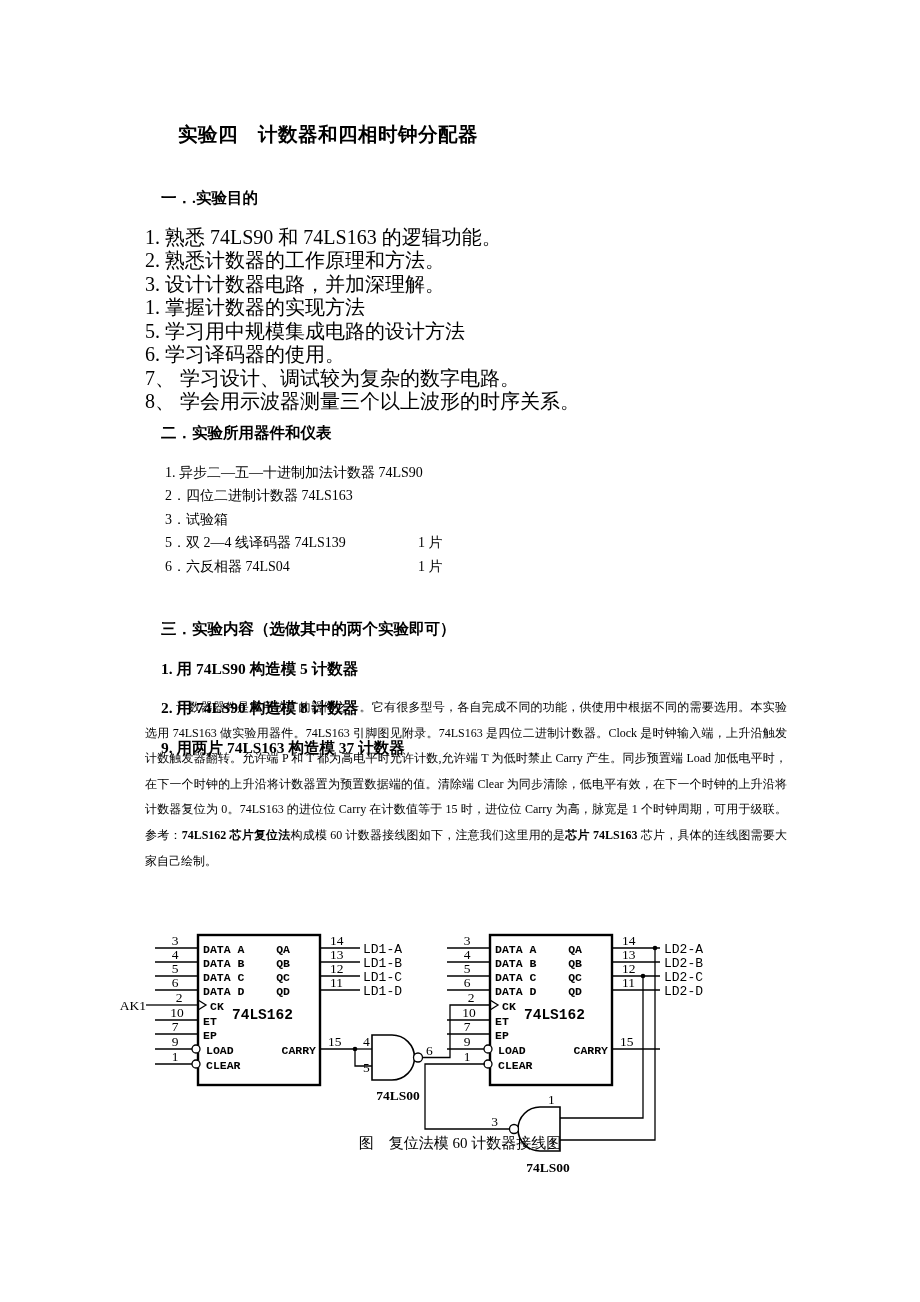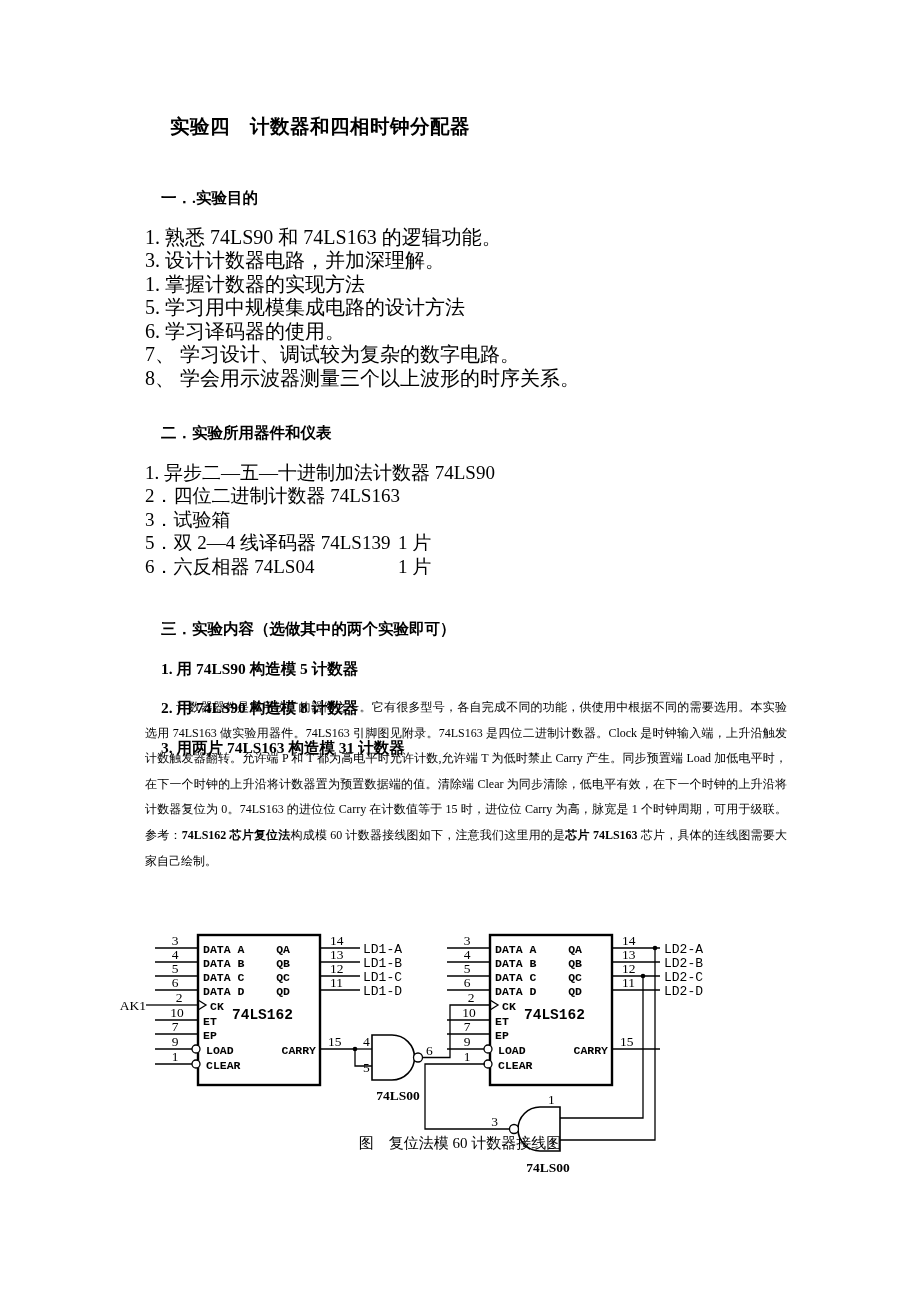--- a/index.html
+++ b/index.html
@@ -19,21 +19,21 @@
   }
   .content{
     position:absolute;
     left:145px; top:0; width:640px;
   }
 
   h1.doc-title{
     font-size:19.5px;
     font-weight:bold;
     text-align:center;
-    margin:0;
+    margin:8px;
     padding:0;
     position:absolute;
     top:113px;
     left:0;
     width:640px;
     letter-spacing:0.5px;
   }
 
   .sec-head{
     font-size:15.5px;
@@ -46,24 +46,25 @@
     font-size:20px;
     line-height:23.5px;
     margin:0;
     white-space:nowrap;
   }
   .red{color:#000000;}
   .bold{font-weight:bold;}
 
   
   .item-row{
-    font-size:19px;
+    font-size:14px;
     line-height:23.5px;
     position:relative;
     white-space:nowrap;
+    margin-left:20px;
   }
   .item-row .qty{
     position:absolute;
     left:253px;
     top:0;
   }
 
   
   .para{
     font-size:12px;
@@ -129,20 +130,21 @@
 </head>
 <body>
 
 <div class="page">
 
   <h1 class="doc-title">实验四　计数器和四相时钟分配器</h1>
 
   <div class="content" style="top:170px;">
     <div class="sec-head">一．.实验目的</div>
     <div class="line">1. 熟悉 74LS90 和 74LS163 的逻辑功能。</div>
+    <div class="line">2. 熟悉计数器的工作原理和方法。</div>
     <div class="line">3. 设计计数器电路，并加深理解。</div>
     <div class="line">1. 掌握计数器的实现方法</div>
     <div class="line">5. 学习用中规模集成电路的设计方法</div>
     <div class="line">6. 学习译码器的使用。</div>
     <div class="line">7、 学习设计、调试较为复杂的数字电路。</div>
     <div class="line">8、 学会用示波器测量三个以上波形的时序关系。</div>
   </div>
 
   <div class="content" style="top:405px;font-family:Liberation Serif, serif;">
     <div class="sec-head">二．实验所用器件和仪表</div>
@@ -165,21 +167,21 @@
     <div class="item-row">
       <span>6．六反相器 74LS04</span>
       <span class="qty">1 片</span>
     </div>
   </div>
 
   <div class="content" style="top:601px;">
     <div class="sec-head"><span>三．实验内容（</span><span class="red">选做其中的两个实验即可</span><span>）</span></div>
     <div class="sec-head red">1. 用 74LS90 构造模 5 计数器</div>
     <div class="sec-head red">2. 用 74LS90 构造模 8 计数器</div>
-    <div class="sec-head">3. 用两片 74LS163 构造模 31 计数器</div>
+    <div class="sec-head">9. 用两片 74LS163 构造模 37 计数器</div>
   </div>
 
   <div class="content" style="top:695px;width:642px;">
     <p class="para"><span class="indent"></span><span>计数器器件是应用较广的器件之一。它有很多型号，各自完成不同的功能，供使用中根据不同的需要选用。本实验选用 74LS163 做实验用器件。74LS163 引脚图见附录。74LS163 是四位二进制计数器。Clock 是时钟输入端，上升沿触发计数触发器翻转。允许端 P 和 T 都为高电平时允许计数,允许端 T 为低时禁止 Carry 产生。同步预置端 Load 加低电平时，在下一个时钟的上升沿将计数器置为预置数据端的值。清除端 Clear 为同步清除，低电平有效，在下一个时钟的上升沿将计数器复位为 0。74LS163 的进位位 Carry 在计数值等于 15 时，进位位 Carry 为高，脉宽是 1 个时钟周期，可用于级联。</span><span>参考：</span><span class="bold">74LS162 芯片复位法</span><span>构成模 60 计数器接线图如下，注意我们这里用的是</span><span class="bold">芯片 74LS163</span><span> 芯片，具体的连线图需要大家自己绘制。</span></p>
   </div>
 
   <div class="figure">
     <svg width="920" height="260" viewBox="0 0 920 260">
 
       <rect class="box" x="198" y="13" width="122" height="150"></rect>

